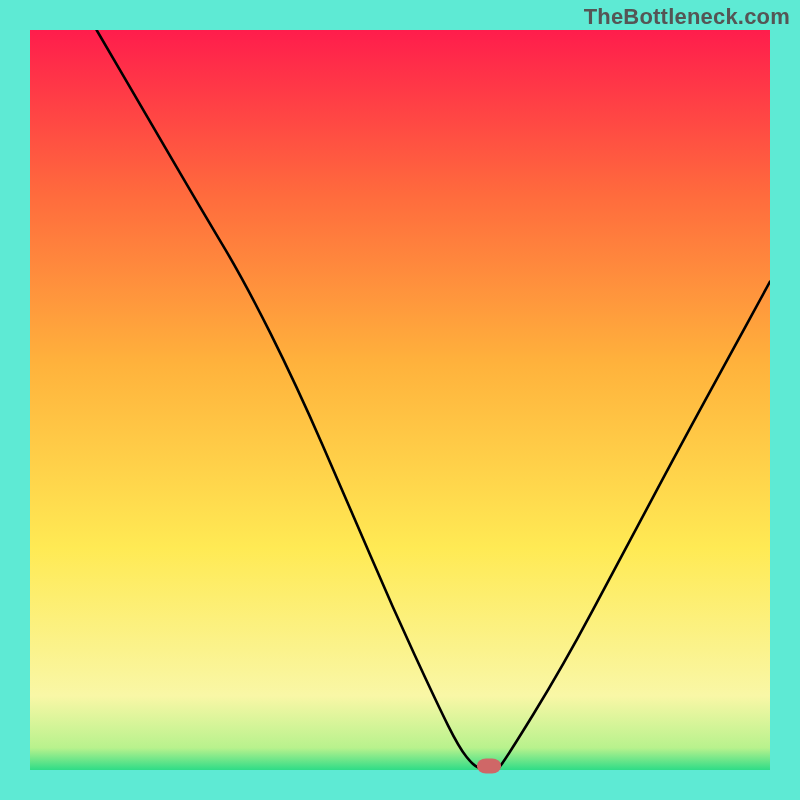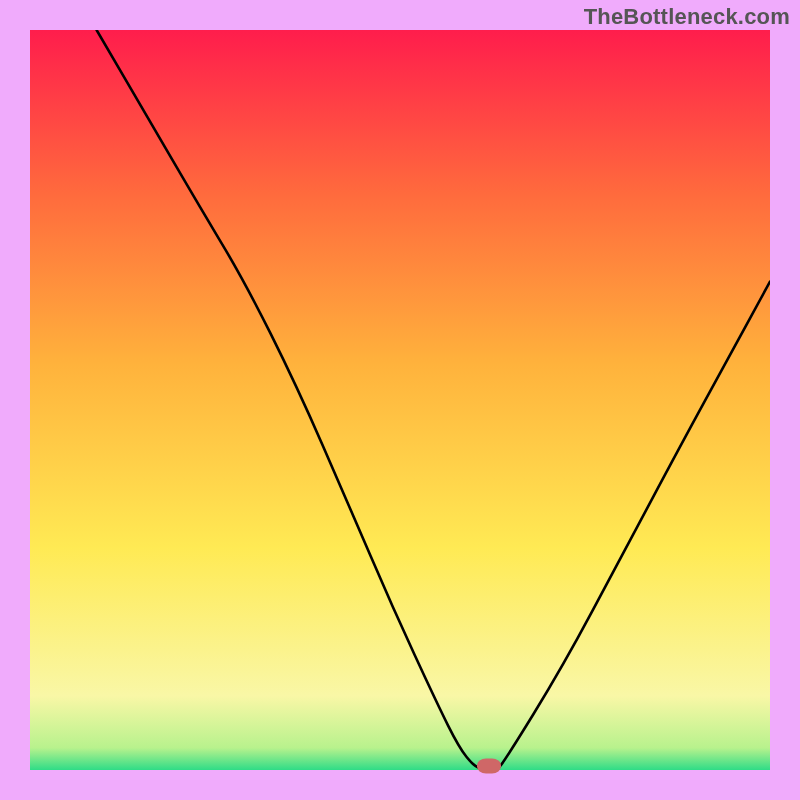--- a/index.html
+++ b/index.html
@@ -8,21 +8,21 @@
     width: 800px;
     height: 800px;
     background: #000;
     overflow: hidden;
     font-family: Arial, Helvetica, sans-serif;
   }
   .frame {
     position: relative;
     width: 800px;
     height: 800px;
-    background: #f0abfc;
+    background: #5eead4;
   }
   .watermark {
     position: absolute;
     top: 4px;
     right: 10px;
     color: #555;
     font-size: 22px;
     font-weight: 600;
     letter-spacing: 0.2px;
     z-index: 10;

